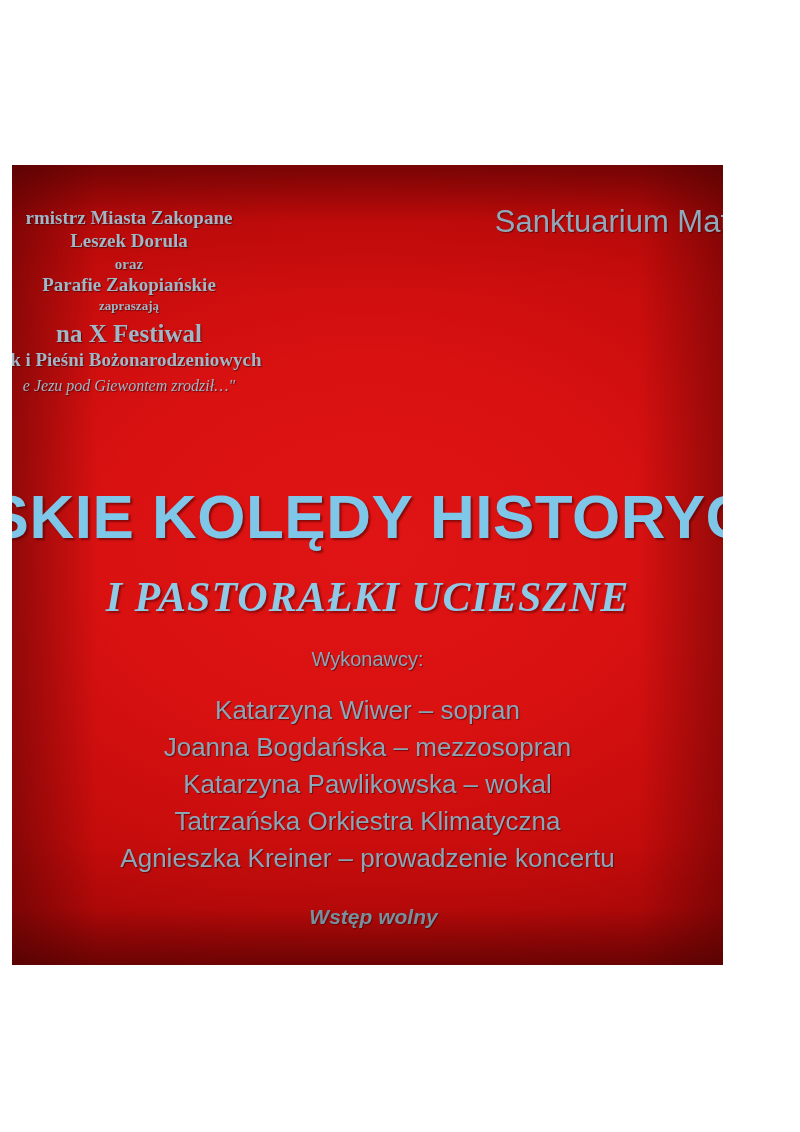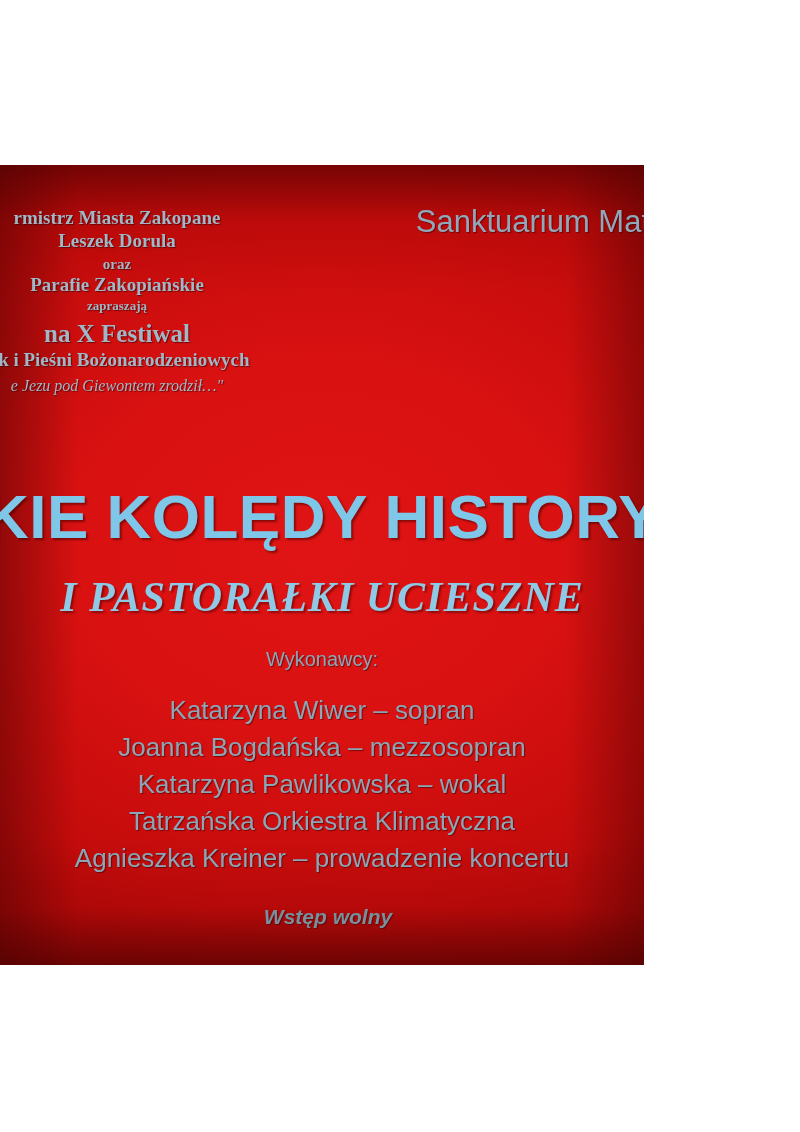--- a/index.html
+++ b/index.html
@@ -19,23 +19,23 @@
     position: absolute;
     left: 0;
     top: 0;
     width: 800px;
     height: 1132px;
     background: #ffffff;
   }
 
   #poster {
     position: absolute;
-    left: 0;
+    left: 12px;
     top: 165px;
-    width: 644px;
+    width: 711px;
     height: 800px;
     overflow: hidden;
     background:
       radial-gradient(125% 78% at 50% 48%,
           #e01414 0%,
           #d91111 30%,
           #c30b0b 58%,
           #9d0606 82%,
           #7c0303 100%);
   }

